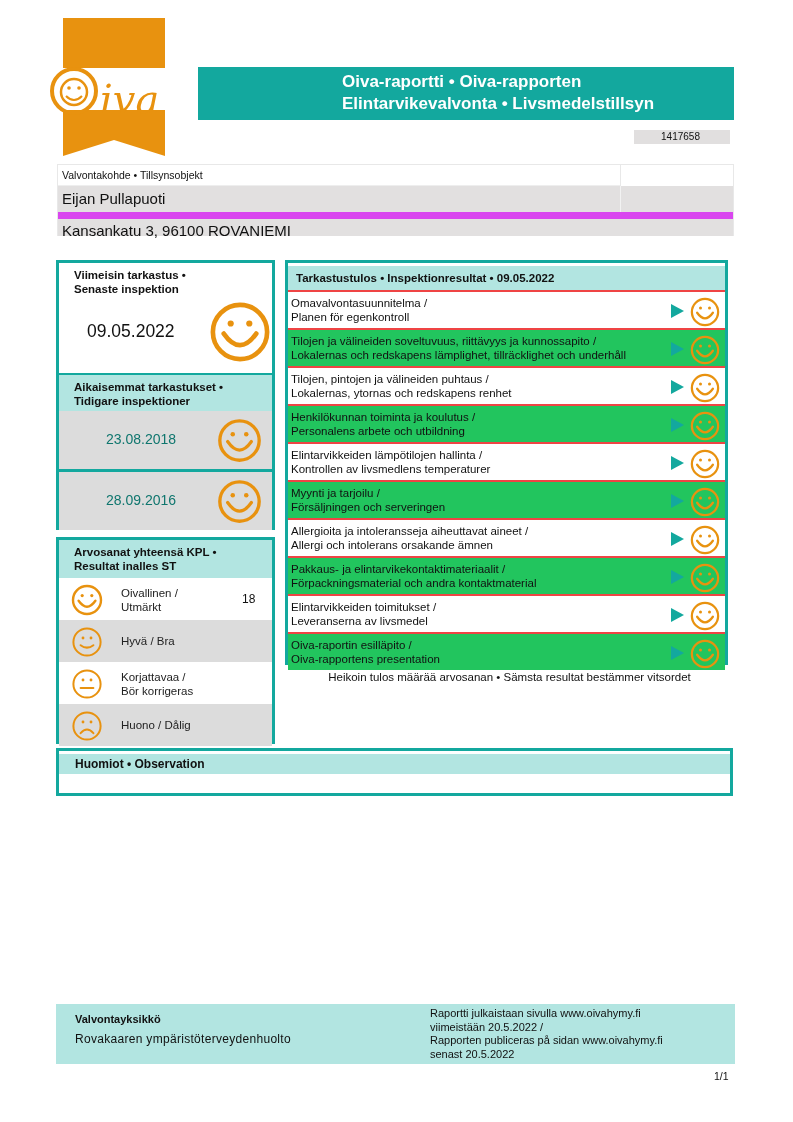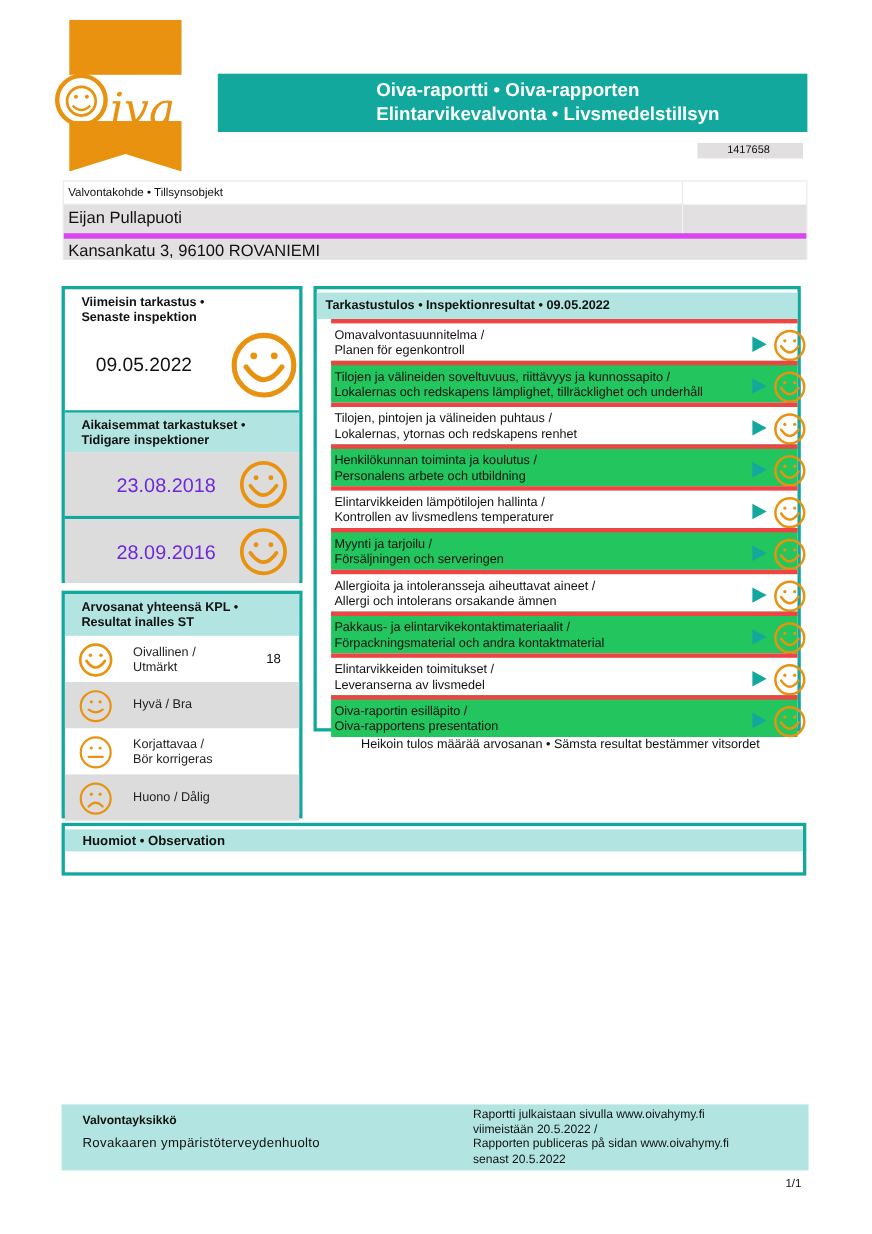--- a/index.html
+++ b/index.html
@@ -15,50 +15,50 @@
   .banner { left: 198px; top: 67px; width: 536px; height: 53px; background: #13a89e; color: #fff;
     font-weight: bold; font-size: 17px; line-height: 22px; padding: 4px 0 0 144px; }
   .report-id { left: 634px; top: 130px; width: 96px; height: 14px; background: #e1dfdf;
     font-size: 10px; text-align: center; padding-right: 3px; line-height: 14px; }
 
   
   .target { left: 57px; top: 164px; width: 677px; height: 72px; border: 1px solid #e8e8e8; }
   .target .lbl { height: 21px; font-size: 10.5px; line-height: 21px; padding-left: 4px; border-bottom: 1px solid #eee; width: 562px; }
   .target .lblr { position: absolute; left: 562px; top: 0; width: 114px; height: 21px; border-left: 1px solid #e8e8e8; }
   .target .name { height: 26px; background: #e2e0e0; font-size: 15px; line-height: 26px; padding-left: 4px; font-weight: normal; }
-  .target .addr { height: 24px; background: #e2e0e0; font-size: 15px; line-height: 24px; padding-left: 4px; border-top: 5px solid #d946ef; }
+  .target .addr { height: 24px; background: #e2e0e0; font-size: 15px; line-height: 24px; padding-left: 4px; border-top: 7px solid #d946ef; }
   .target .namesep { position: absolute; left: 562px; top: 21px; width: 1px; height: 26px; background: #f2f2f2; }
 
   
   .panel { border: 3px solid #13a89e; background: #fff; }
   .latest { left: 56px; top: 260px; width: 219px; height: 270px; }
   .latest .title { position: absolute; left: 15px; top: 5px; font-weight: bold; font-size: 11.5px; line-height: 14px; }
   .latest .date { position: absolute; left: 28px; top: 58px; font-weight: normal; font-size: 17.5px; }
   .latest .bigsmile { position: absolute; left: 150px; top: 38px; width: 62px; height: 62px; }
   .prev-head { position: absolute; left: 0; top: 110px; width: 213px; height: 38px; background: #b2e5e1;
     border-top: 2px solid #13a89e; font-weight: bold; font-size: 11.5px; line-height: 14px; padding: 5px 0 0 15px; }
   .prev-row { position: absolute; left: 0; width: 213px; height: 58px; background: #dcdcdc; }
-  .prev-row .d { position: absolute; left: 47px; top: 20px; font-size: 18px; color: #6d28d9; }
+  .prev-row .d { position: absolute; left: 47px; top: 20px; font-size: 14px; color: #0f766e; }
   .prev-row .s { position: absolute; left: 158px; top: 7px; width: 45px; height: 45px; }
   .prev-sep { position: absolute; left: 0; top: 206px; width: 213px; height: 3px; background: #13a89e; }
 
   
   .counts { left: 56px; top: 537px; width: 219px; height: 207px; }
   .counts .head { height: 38px; background: #b2e5e1; font-weight: bold; font-size: 11.5px; line-height: 14px; padding: 5px 0 0 15px; }
   .crow { position: relative; height: 42px; }
   .crow.grey { background: #dcdcdc; }
   .crow .s { position: absolute; left: 12px; top: 6px; width: 32px; height: 32px; }
   .crow .t { position: absolute; left: 62px; top: 8px; font-size: 11.5px; line-height: 14px; color: #222; }
   .crow .t.single { top: 14px; }
   .crow .n { position: absolute; left: 183px; top: 14px; font-size: 12px; }
 
   
   .results { left: 285px; top: 260px; width: 443px; height: 405px; }
   .results .head { height: 24px; background: #b2e5e1; font-weight: bold; font-size: 11.5px; line-height: 24px; padding-left: 8px; margin-top: 3px; }
-  .rrow { position: relative; height: 38px; border-top: 4px solid #ef4444; margin-left: 13px; }
+  .rrow { position: relative; height: 38px; border-top: 2px solid #ef4444; }
   .rrow.grey { background: #22c55e; }
   .rrow .t { position: absolute; left: 3px; top: 4px; font-size: 11.5px; line-height: 14px; color: #111; }
   .rrow .arrow { position: absolute; left: 383px; top: 12px; width: 0; height: 0;
     border-top: 7px solid transparent; border-bottom: 7px solid transparent; border-left: 13px solid #13a89e; }
   .rrow .s { position: absolute; left: 402px; top: 5px; width: 30px; height: 30px; }
   .note { left: 285px; top: 671px; width: 449px; text-align: center; font-size: 11.5px; color: #111; }
 
   
   .obs { left: 56px; top: 748px; width: 677px; height: 48px; }
   .obs .head { height: 20px; background: #b2e5e1; font-weight: bold; font-size: 12px; line-height: 20px; padding-left: 16px; margin-top: 3px; }

